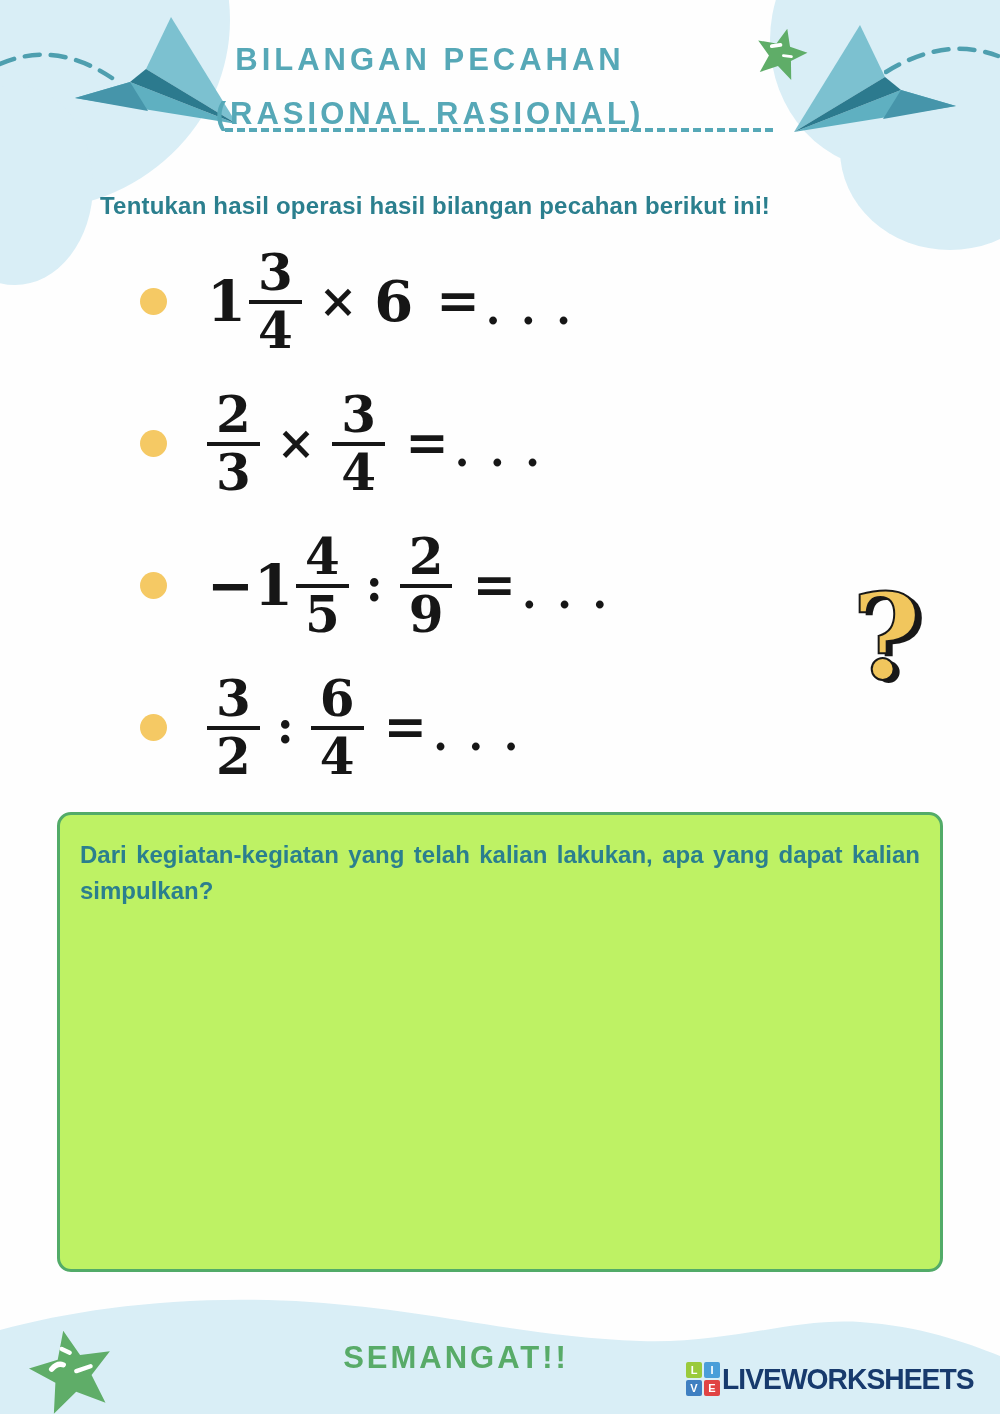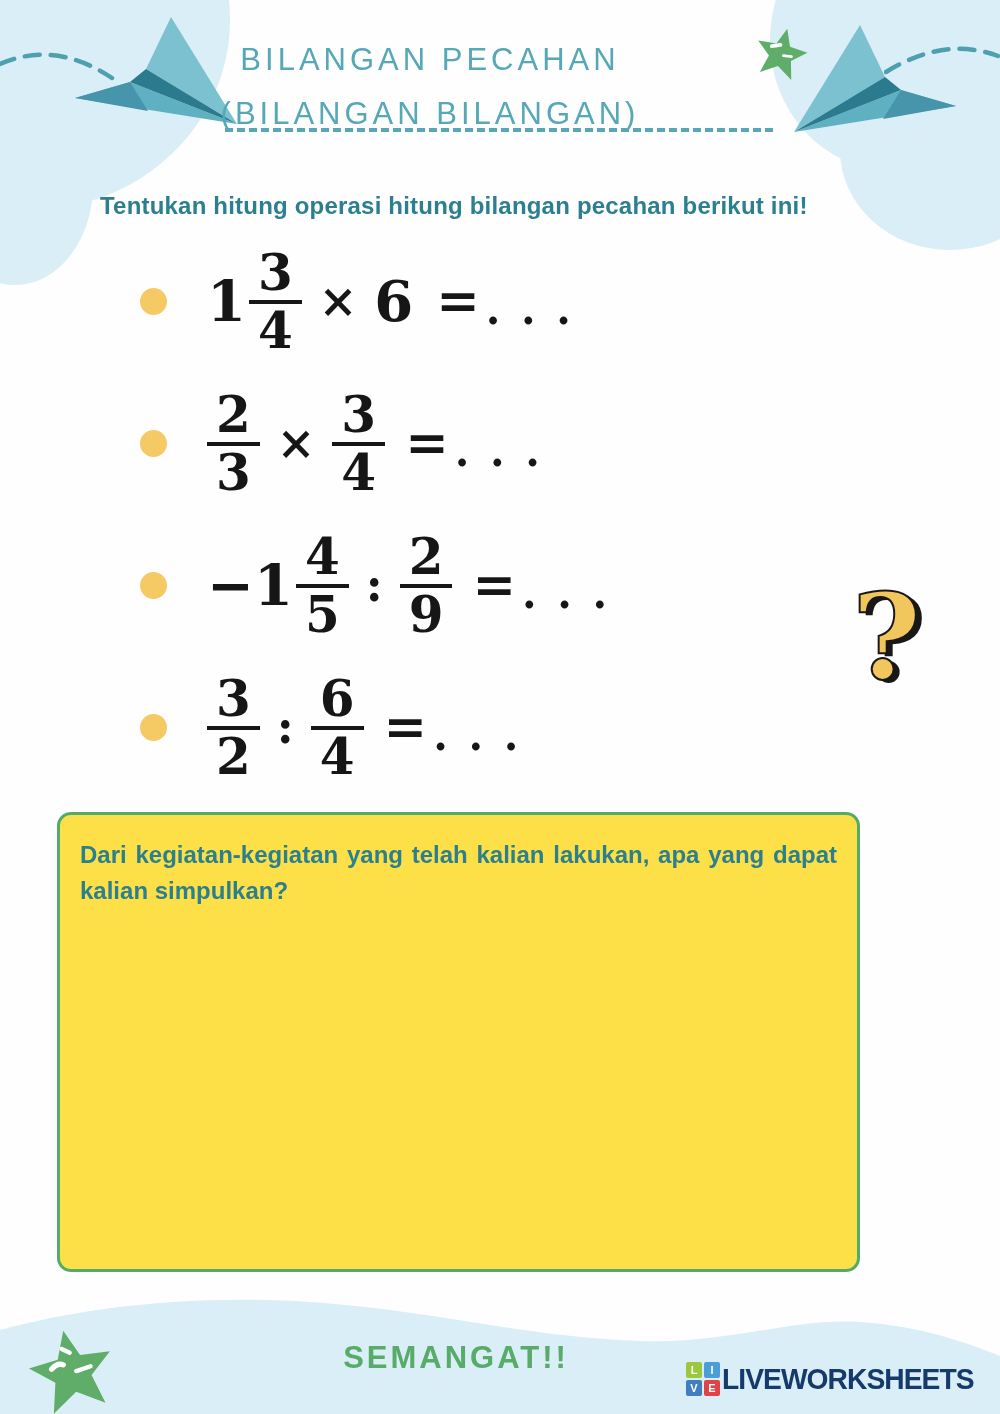--- a/index.html
+++ b/index.html
@@ -8,21 +8,21 @@
     width:1000px;height:1414px;
     background:#fefefe;
     overflow:hidden;
     font-family:"Liberation Sans",sans-serif;
   }
   svg.decor{position:absolute;pointer-events:none;}
 
   
   .title-line{
     position:absolute;left:0;width:860px;text-align:center;
-    color:#56a8b7;font-weight:normal;font-size:31px;letter-spacing:4px;
+    color:#56a8b7;font-weight:bold;font-size:31px;letter-spacing:4px;
   }
   #title1{top:42px;}
   #title2{top:96px;}
   .title-underline{
     position:absolute;top:128px;left:225px;width:548px;height:0;
     border-top:4px dashed #56a8b7;
   }
   .instruction{
     position:absolute;top:192px;left:100px;width:860px;
     color:#2b7f8e;font-weight:bold;font-size:24px;letter-spacing:0.2px;
@@ -45,23 +45,23 @@
   .qmark{
     position:absolute;top:578px;left:852px;
     font-family:"DejaVu Serif",serif;font-weight:bold;font-size:118px;line-height:1;
     color:#f1c65d;
     -webkit-text-stroke:2px #181818;
     text-shadow:6px 3px 0 #181818;
   }
 
   
   .conclusion-box{
-    position:absolute;top:812px;left:57px;width:803px;height:460px;
+    position:absolute;top:812px;left:57px;width:886px;height:460px;
     box-sizing:border-box;border:3.5px solid #52ab68;border-radius:14px;
-    background:#fde047;padding:22px 20px;
+    background:#bef264;padding:22px 20px;
   }
   .conclusion-prompt{
     color:#2b7f8e;font-weight:bold;font-size:24px;line-height:1.5;
     text-align:justify;
   }
   .answer-area{width:100%;height:330px;}
 
   
   .footer-wave{position:absolute;left:0;top:1280px;}
   .motivation{
@@ -105,24 +105,24 @@
   <polygon points="97,55 113,68 6,110" fill="#2c7a8e"></polygon>
 </svg>
 
 <svg class="decor" style="left:754px;top:26px;transform:rotate(14deg);" width="54" height="56" viewBox="0 0 100 100">
   <path d="M50,2 L63,33 L97,36 L71,58 L80,92 L50,73 L20,92 L29,58 L3,36 L37,33 Z" fill="#5fad68"></path>
   <path d="M30,40 L45,34" stroke="#fff" stroke-width="7" stroke-linecap="round" fill="none"></path>
   <path d="M55,52 L70,50" stroke="#fff" stroke-width="5" stroke-linecap="round" fill="none"></path>
 </svg>
 
 <div class="title-line" id="title1">BILANGAN PECAHAN</div>
-<div class="title-line" id="title2">(BILANGAN BILANGAN)</div>
+<div class="title-line" id="title2">(RASIONAL RASIONAL)</div>
 <div class="title-underline"></div>
 
-<div class="instruction">Tentukan hitung operasi hitung bilangan pecahan berikut ini!</div>
+<div class="instruction">Tentukan hasil operasi hasil bilangan pecahan berikut ini!</div>
 
 <div class="problems">
     <div class="prow">
       <span class="bullet"></span>
       <span class="expr">
         <span class="mnum">1</span>
         <span class="frac">
           <span class="fn">3</span>
           <span class="fd">4</span>
         </span>

